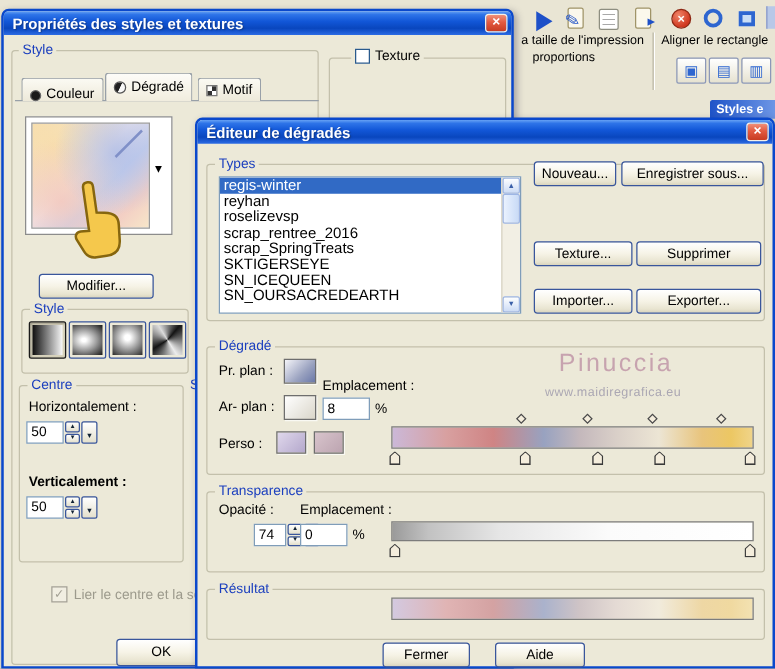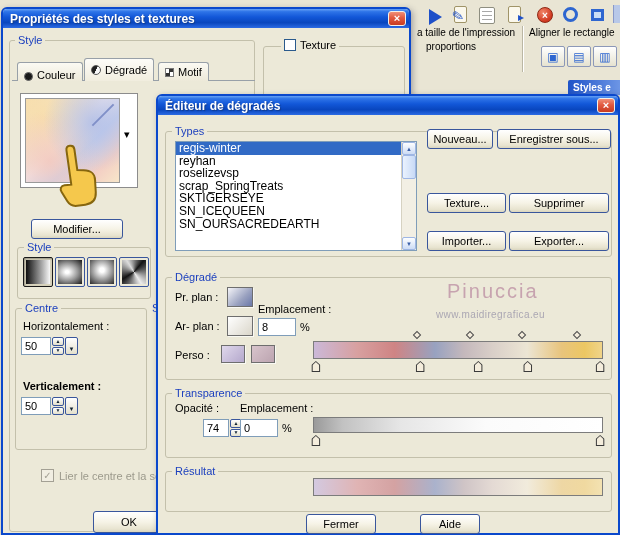--- a/index.html
+++ b/index.html
@@ -194,20 +194,21 @@
       </div>
   </div>
 
   <div class="abs group" style="left:165px;top:131px;width:447px;height:126px;z-index:21;"></div>
   <div class="abs glabel" style="left:172px;top:125px;z-index:22;">Types</div>
 
   <div class="abs listbox" style="left:175px;top:141px;width:242px;height:110px;z-index:22;">
     <div class="list-item sel">regis-winter</div>
     <div class="list-item">reyhan</div>
     <div class="list-item">roselizevsp</div>
+    <div class="list-item">scrap_rentree_2016</div>
     <div class="list-item">scrap_SpringTreats</div>
     <div class="list-item">SKTIGERSEYE</div>
     <div class="list-item">SN_ICEQUEEN</div>
     <div class="list-item">SN_OURSACREDEARTH</div>
     <div class="vsb">
       <div class="sbbtn" style="top:0;">▲</div>
       <div class="sbthumb"></div>
       <div class="sbbtn" style="bottom:0;">▼</div>
     </div>
   </div>
@@ -272,18 +273,18 @@
   <div class="abs" style="left:313px;top:435px;width:290px;height:12px;z-index:22;">
       <div class="stop-marker" style="left: 1%;"></div>
       <div class="stop-marker" style="left: 99%;"></div>
     </div>
 
   <div class="abs group" style="left:165px;top:471px;width:447px;height:41px;z-index:21;"></div>
   <div class="abs glabel" style="left:172px;top:465px;z-index:22;">Résultat</div>
   <div class="abs gbar" style="left: 313px; top: 478px; width: 290px; height: 18px; z-index: 22; background: linear-gradient(90deg, rgb(211, 201, 224) 0%, rgb(224, 180, 180) 15%, rgb(212, 162, 162) 28%, rgb(170, 178, 204) 42%, rgb(207, 196, 198) 52%, rgb(228, 218, 212) 62%, rgb(241, 235, 220) 74%, rgb(238, 215, 164) 86%, rgb(240, 217, 160) 94%, rgb(243, 226, 178) 100%);"></div>
 
   <div class="abs btn" style="left:306px;top:514px;width:70px;height:20px;z-index:22;">Fermer</div>
-  <div class="abs btn" style="left:420px;top:514px;width:60px;height:20px;z-index:22;">Aide</div>
+  <div class="abs btn" style="left:396px;top:514px;width:72px;height:20px;z-index:22;">Aide</div>
 
   <div class="abs wm-name" style="left:447px;top:280px;z-index:23;">Pinuccia</div>
   <div class="abs wm-url" style="left:436px;top:309px;z-index:23;">www.maidiregrafica.eu</div>
 
 </div>
 
 </body></html>

